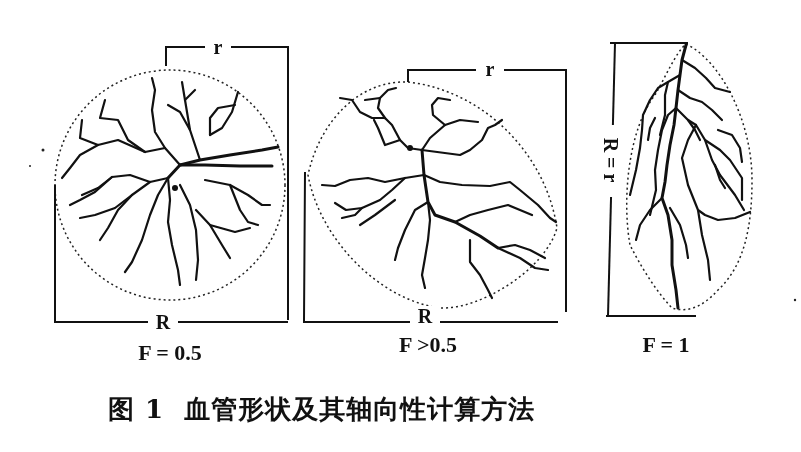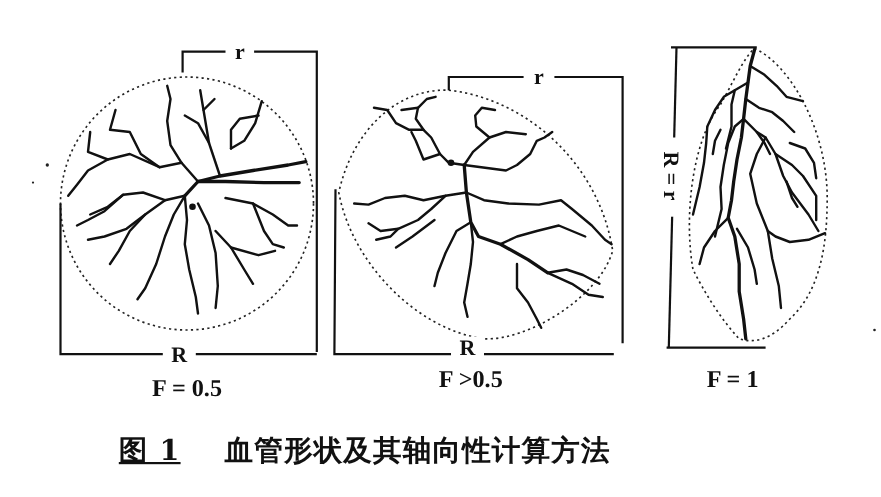--- a/index.html
+++ b/index.html
@@ -8,21 +8,21 @@
     .lbl { font-family: "Liberation Serif", "DejaVu Serif", serif; font-weight: bold; fill: #111; }
     .dim { stroke: #111; stroke-width: 2; fill: none; }
     .dots { stroke: #222; stroke-width: 1.5; fill: none; stroke-dasharray: 2 3; }
     .vessel { stroke: #111; stroke-width: 2.2; fill: none; stroke-linecap: round; stroke-linejoin: round; }
     .vessel-thick { stroke: #111; stroke-width: 3; fill: none; stroke-linecap: round; stroke-linejoin: round; }
     .caption {
       position: absolute; left: 108px; top: 392px;
       font-family: "DejaVu Serif", "Liberation Serif", serif; font-weight: bold;
       font-size: 26px; color: #111; letter-spacing: 1px; white-space: nowrap;
     }
-    .caption .num { margin-right: 40px; text-decoration: underline; }
+    .caption .num { margin-right: 20px; }
   </style>
 </head>
 <body>
 
 <svg id="canvas" viewBox="0 0 801 452" xmlns="http://www.w3.org/2000/svg">
 
   <g>
 
     <circle class="dots" cx="170" cy="185" r="115"></circle>
 

